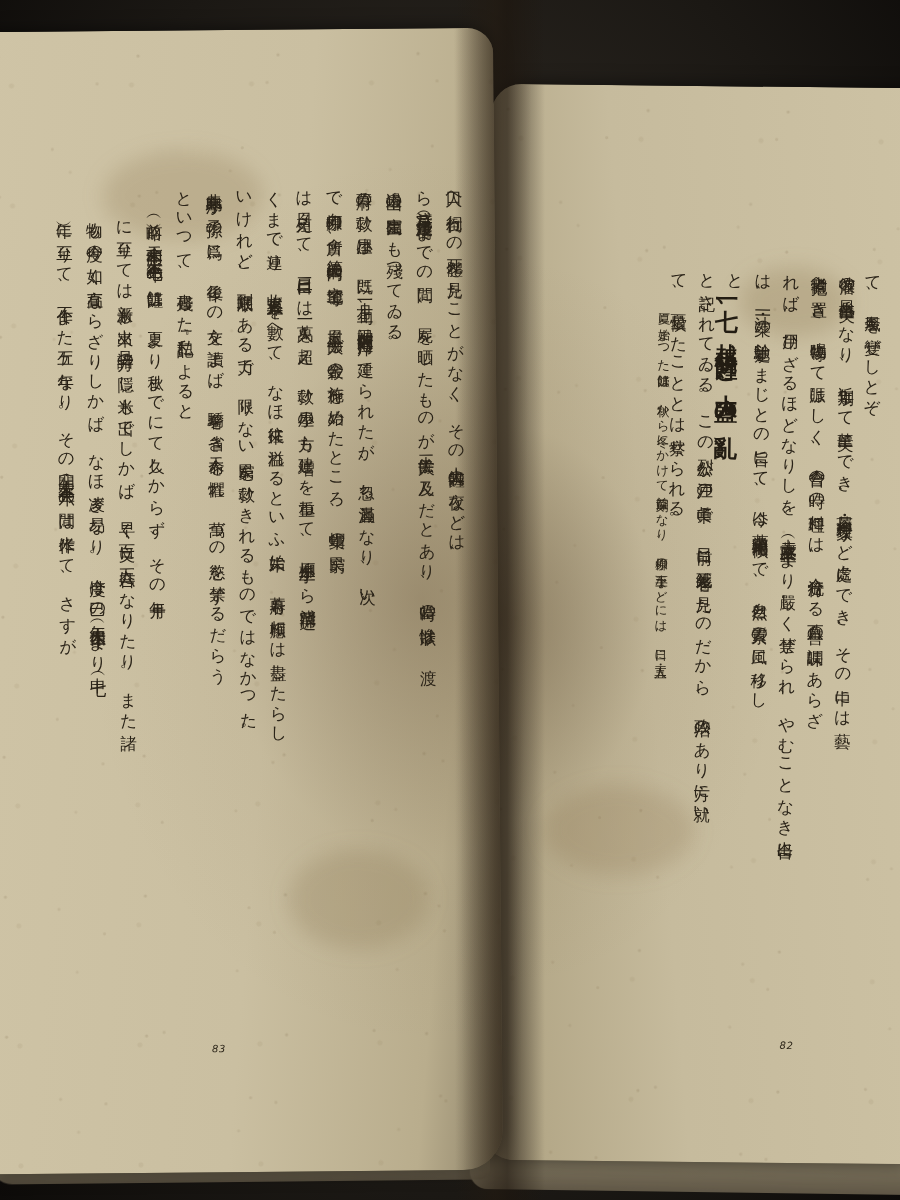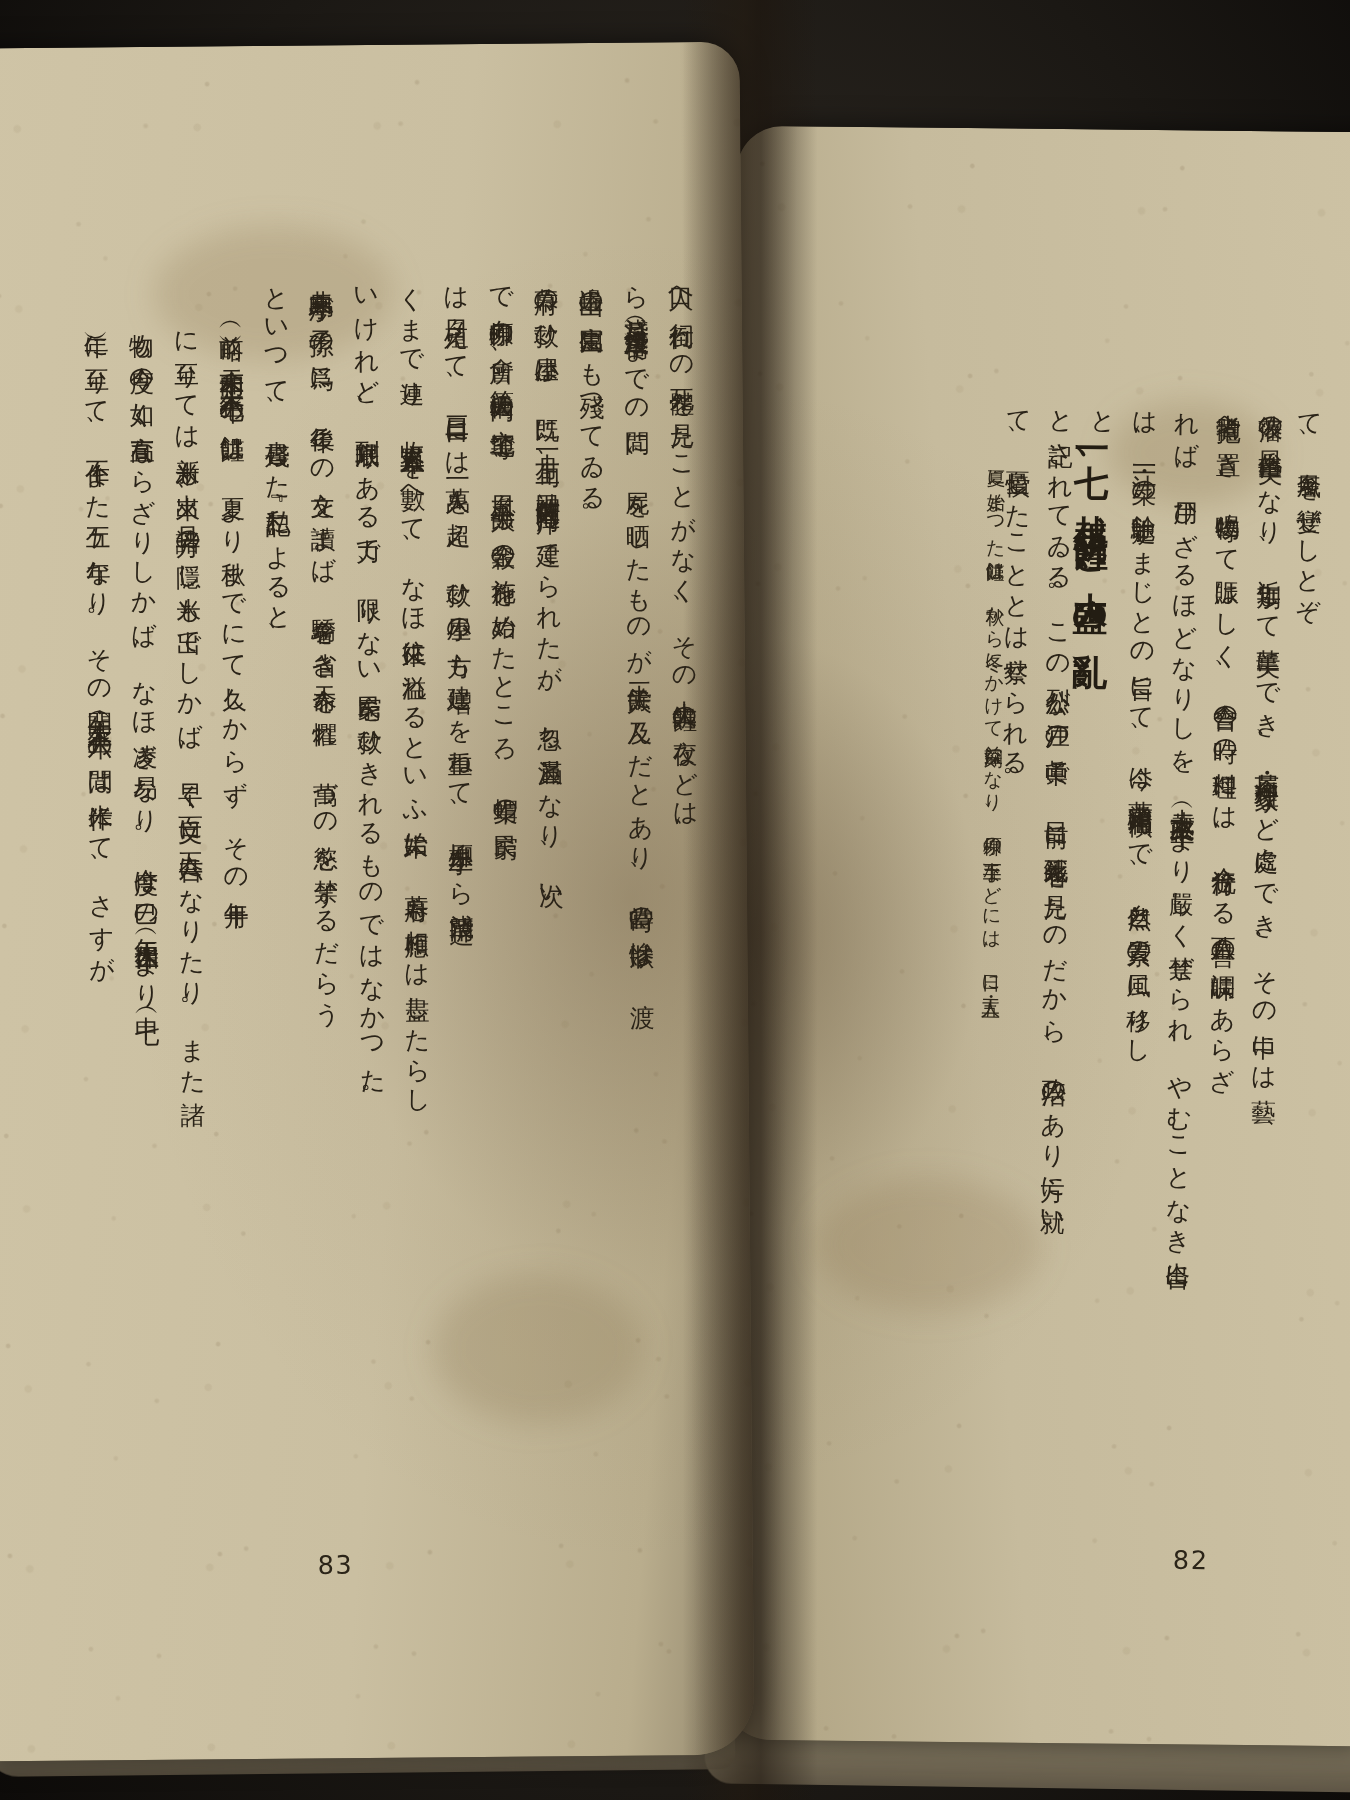--- a/index.html
+++ b/index.html
@@ -140,27 +140,28 @@
     text-orientation: upright;
     font-size: 12.5px;
     letter-spacing: 0.06em;
     line-height: 1.5;
     color: #2d2619;
   }
 
   .folio {
     position: absolute;
     font-family: "DejaVu Sans", sans-serif;
-    font-size: 17px;
+    font-size: 10px;
     color: #2b2418;
     letter-spacing: 0.06em;
+    font-style: italic;
   }
 
   .page-left .folio { left: 222px; bottom: 118px; }
-  .page-right .folio { right: 106px; bottom: 112px; }
+  .page-right .folio { right: 118px; bottom: 112px; }
 
   
   .edge-hi {
     position: absolute;
     pointer-events: none;
   }
   .page-left .edge-hi {
     right: 0; top: 0; width: 40px; height: 100%;
     background: linear-gradient(90deg, rgba(0,0,0,0) 0%, rgba(60,44,26,0.35) 100%);
   }

